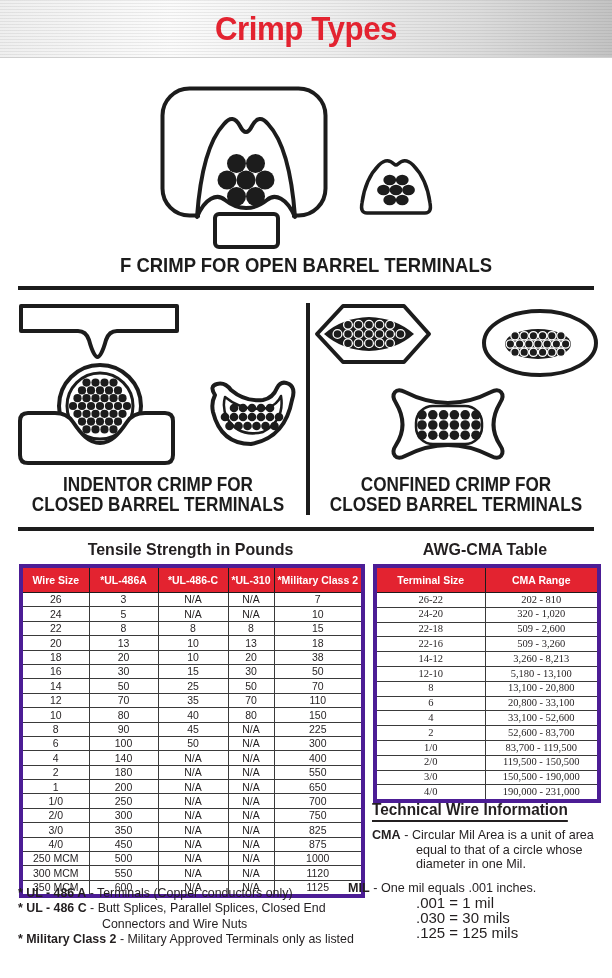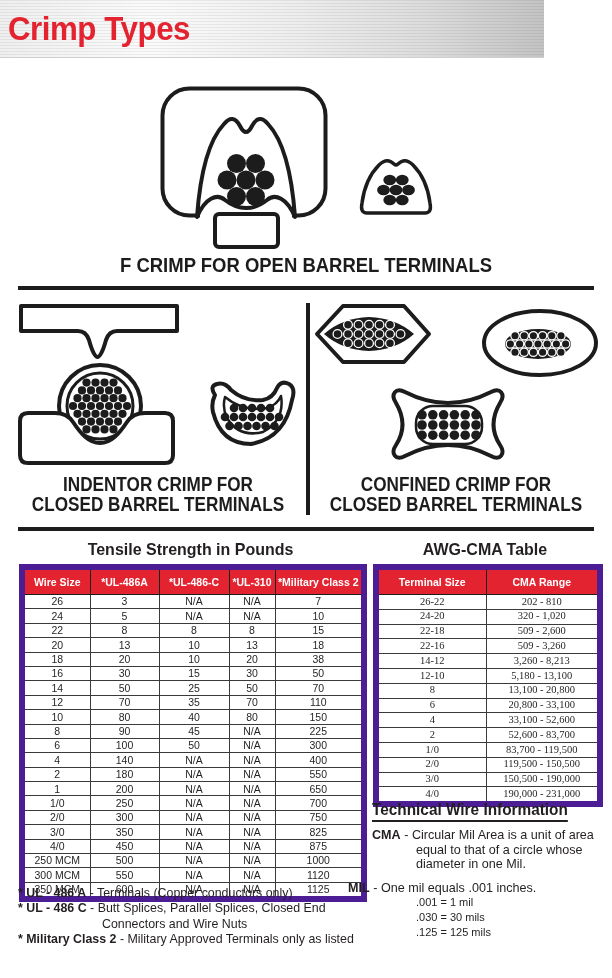--- a/index.html
+++ b/index.html
@@ -1,26 +1,26 @@
 <!DOCTYPE html>
 <html style="--accent: #E32330;"><head>
 <meta charset="utf-8">
 <style>
   html,body{margin:0;padding:0;background:#fff;}
   body{width:612px;height:978px;position:relative;overflow:hidden;
        font-family:"Liberation Sans",sans-serif;color:#231f20;}
   .abs{position:absolute;}
 
   
-  .banner{left:0;top:0;width:544px;height:57px;
+  .banner{left:0;top:0;width:612px;height:57px;
     background:
       repeating-linear-gradient(180deg, rgba(90,90,90,.10) 0 1px, rgba(255,255,255,0) 1px 3px),
       linear-gradient(90deg,#efefef 0%,#fbfbfb 28%,#ededed 55%,#dcdcdc 78%,#c3c3c3 100%);
     border-bottom:1px solid #cfcfcf;
-    display:flex;align-items:center;}
+    display:flex;align-items:center;justify-content:center;}
   .banner-title{font-size:34px;font-weight:bold;color:var(--accent);
     transform:scaleX(.92);letter-spacing:-.5px;}
 
   
   .diagram-label{font-weight:bold;color:#1c1c1c;text-align:center;
     transform:scaleX(.88);transform-origin:center;white-space:nowrap;}
   .lbl-f{left:0;top:253px;width:612px;font-size:21px;}
   .lbl-two{font-size:19.5px;line-height:19.5px;}
   .lbl-indentor{left:8px;top:475px;width:300px;}
   .lbl-confined{left:308px;top:475px;width:296px;}
@@ -31,42 +31,42 @@
   svg{display:block;}
   .ink{stroke:#1c1c1c;fill:#fff;stroke-linejoin:round;stroke-linecap:round;}
 
   
   .table-title{font-size:17px;font-weight:bold;text-align:center;transform:scaleX(.94);}
   .tensile-title{left:19px;top:540px;width:343px;}
   .awg-title{left:373px;top:540px;width:224px;}
 
   
   table{border-collapse:collapse;table-layout:fixed;background:#fff;
-        border:6px solid #4c1d95;}
+        border:4px solid #4c1d95;}
   th{background:var(--accent);color:#fff;font-size:10.5px;font-weight:bold;
      border:1px solid #1c1c1c;padding:0;height:24px;line-height:11px;}
   td{border:1px solid #3a3a3a;font-size:10.5px;text-align:center;padding:0;
      line-height:1;color:#231f20;}
   .tensile-table{left:19px;top:564px;width:344px;}
   .tensile-table td{height:13.4px;}
   .awg-table{left:373px;top:564px;width:225px;}
   .awg-table td{height:13.8px;font-family:Liberation Serif, serif;}
 
   
   .footnotes{left:18px;top:886px;width:352px;font-size:12.4px;line-height:15.4px;}
   .footnote b{font-weight:bold;}
   .footnote .cont{display:block;padding-left:84px;}
 
   
   .techinfo{left:372px;top:801px;width:232px;}
   .techinfo h3{margin:0 0 6px 0;font-size:16px;display:inline-block;
      border-bottom:2px solid #231f20;padding-bottom:1px;transform:scaleX(.96);transform-origin:left;}
   .def{font-size:12.6px;line-height:14.5px;padding-left:44px;text-indent:-44px;margin-bottom:9px;}
   .def b{font-weight:bold;}
-  .mil-lines{padding-left:44px;font-size:11px;line-height:15px;}
+  .mil-lines{padding-left:44px;font-size:15px;line-height:15px;}
 </style>
 </head>
 <body>
 
 <div class="abs banner">
   <div class="banner-title">Crimp Types</div>
 </div>
 
 <svg class="abs" style="left:160px;top:86px;" width="300" height="168" viewBox="0 0 300 168">
 

